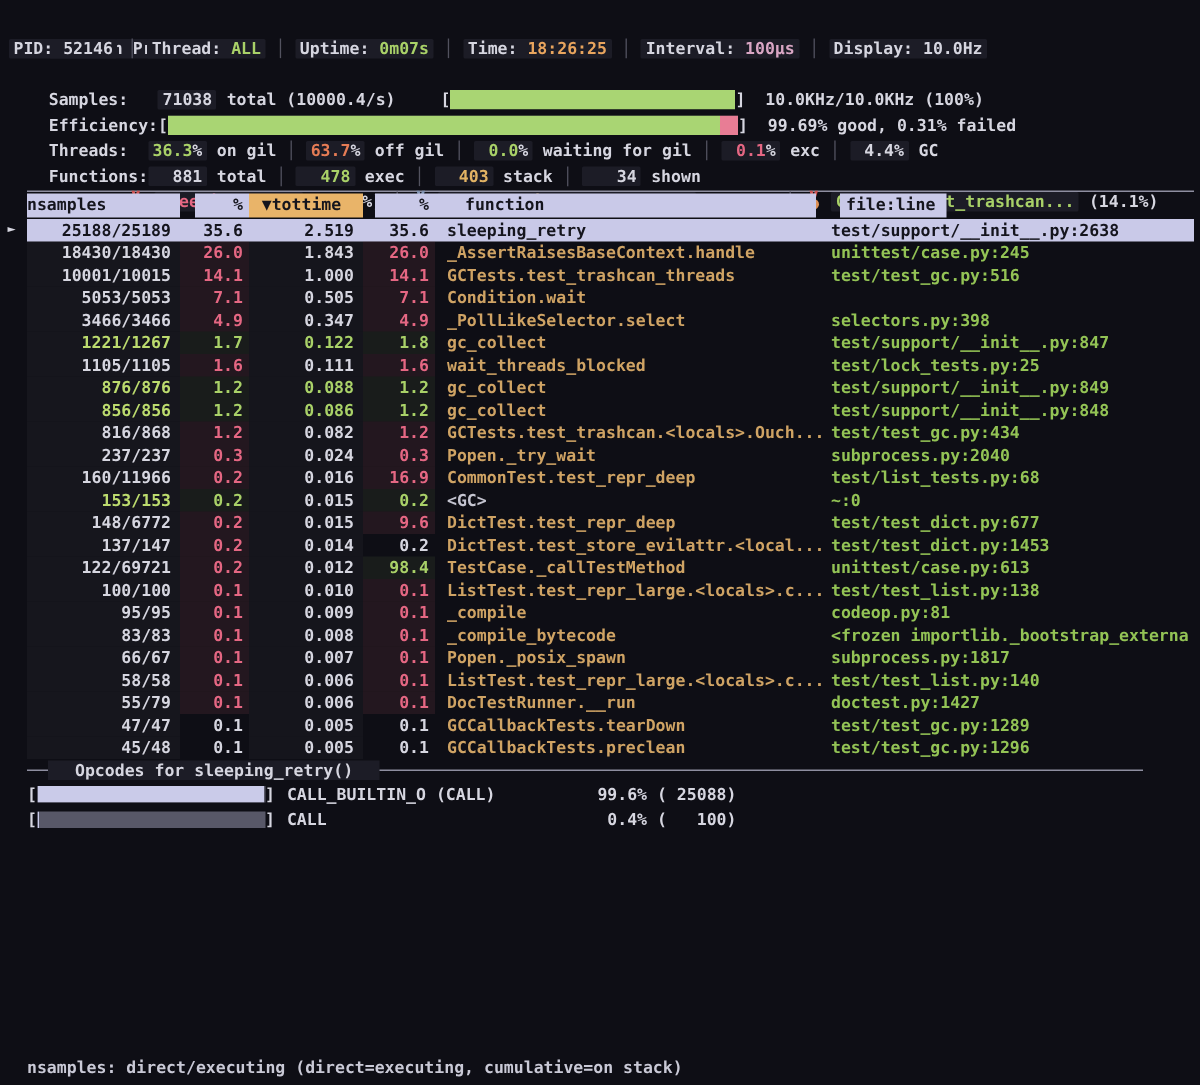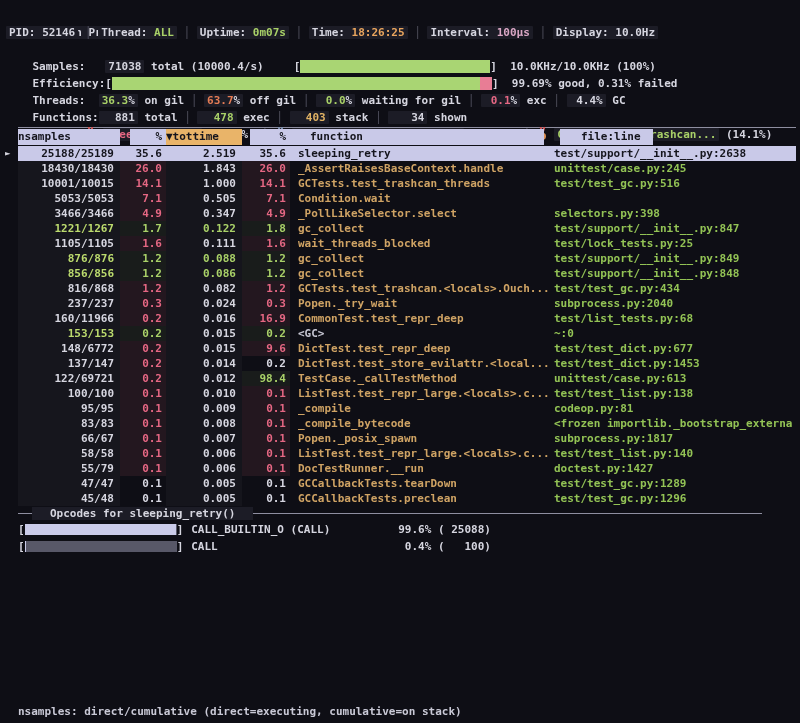--- a/index.html
+++ b/index.html
@@ -29,24 +29,24 @@
   .fill-green{background:var(--bargreen)} .fill-pink{background:var(--barpink)}
   .bar-ml{margin-left:30px}
   .medal svg{vertical-align:-2px}
   .rule{height:1px;background:var(--rule);margin:1px 0 0 14px}
   
   .thead{display:flex;height:17px;line-height:16px;margin-left:14px;margin-top:1px;white-space:pre}
   .hc{background:var(--lav);color:var(--dark);height:16px}
   .h-ns{width:102px;text-align:left;padding-right:20px}
   .hgap{height:16px} .g1{width:10px} .g2{width:8px} .g3{width:16px}
   .h-p1{width:36px;text-align:right;padding-right:4px}
-  .h-tt{width:76px;background:var(--hdrorange);text-align:left;padding-right:6px}
+  .h-tt{width:76px;background:var(--hdrorange);text-align:center;padding-right:6px}
   .h-p2{width:40px;text-align:right;padding-right:4px}
   .h-fn{width:254px;padding-left:20px}
-  .h-fl{width:93px;padding-left:21px}
+  .h-fl{width:71px;padding-left:4px}
   .trow{display:flex;height:15px;line-height:15px;margin-left:14px;position:relative;white-space:pre}
   .c{overflow:hidden}
   .c-ns{width:102px;text-align:right;padding-right:6px;background:rgba(255,255,255,.035)}
   .c-p1{width:46px;text-align:right;padding-right:4px}
   .c-tt{width:76px;text-align:right;padding-right:6px;background:rgba(255,255,255,.03)}
   .c-p2{width:48px;text-align:right;padding-right:4px}
   .c-fn{width:260px;padding-left:8px}
   .c-fl{flex:1;padding-left:4px}
   .bg-pink{background:rgba(229,103,131,.10)}
   .bg-green{background:rgba(169,209,104,.08)}
@@ -151,17 +151,17 @@
     <span class="optitle">Opcodes for sleeping_retry()</span>
     <span class="dash d-r"></span>
   </div>
 
   <div id="opcodes">
       <div class="oprow"><span class="bracket">[</span><span class="opbar"><i style="width: 99.6%;"></i></span><span class="bracket">]</span><span class="opname t-fg">CALL_BUILTIN_O (CALL)</span><span class="opstats t-fg">99.6% ( 25088)</span></div>
       <div class="oprow"><span class="bracket">[</span><span class="opbar"><i style="width: 0.4%;"></i></span><span class="bracket">]</span><span class="opname t-fg">CALL</span><span class="opstats t-fg"> 0.4% (   100)</span></div>
     </div>
 
   <div class="footer">
-    <div>nsamples: direct/cumulative (direct=executing, cumulative=on stack)</div>
+    <div>nsamples: direct/executing (direct=executing, cumulative=on stack)</div>
     
   </div>
 
 </div>
 
 </body></html>

